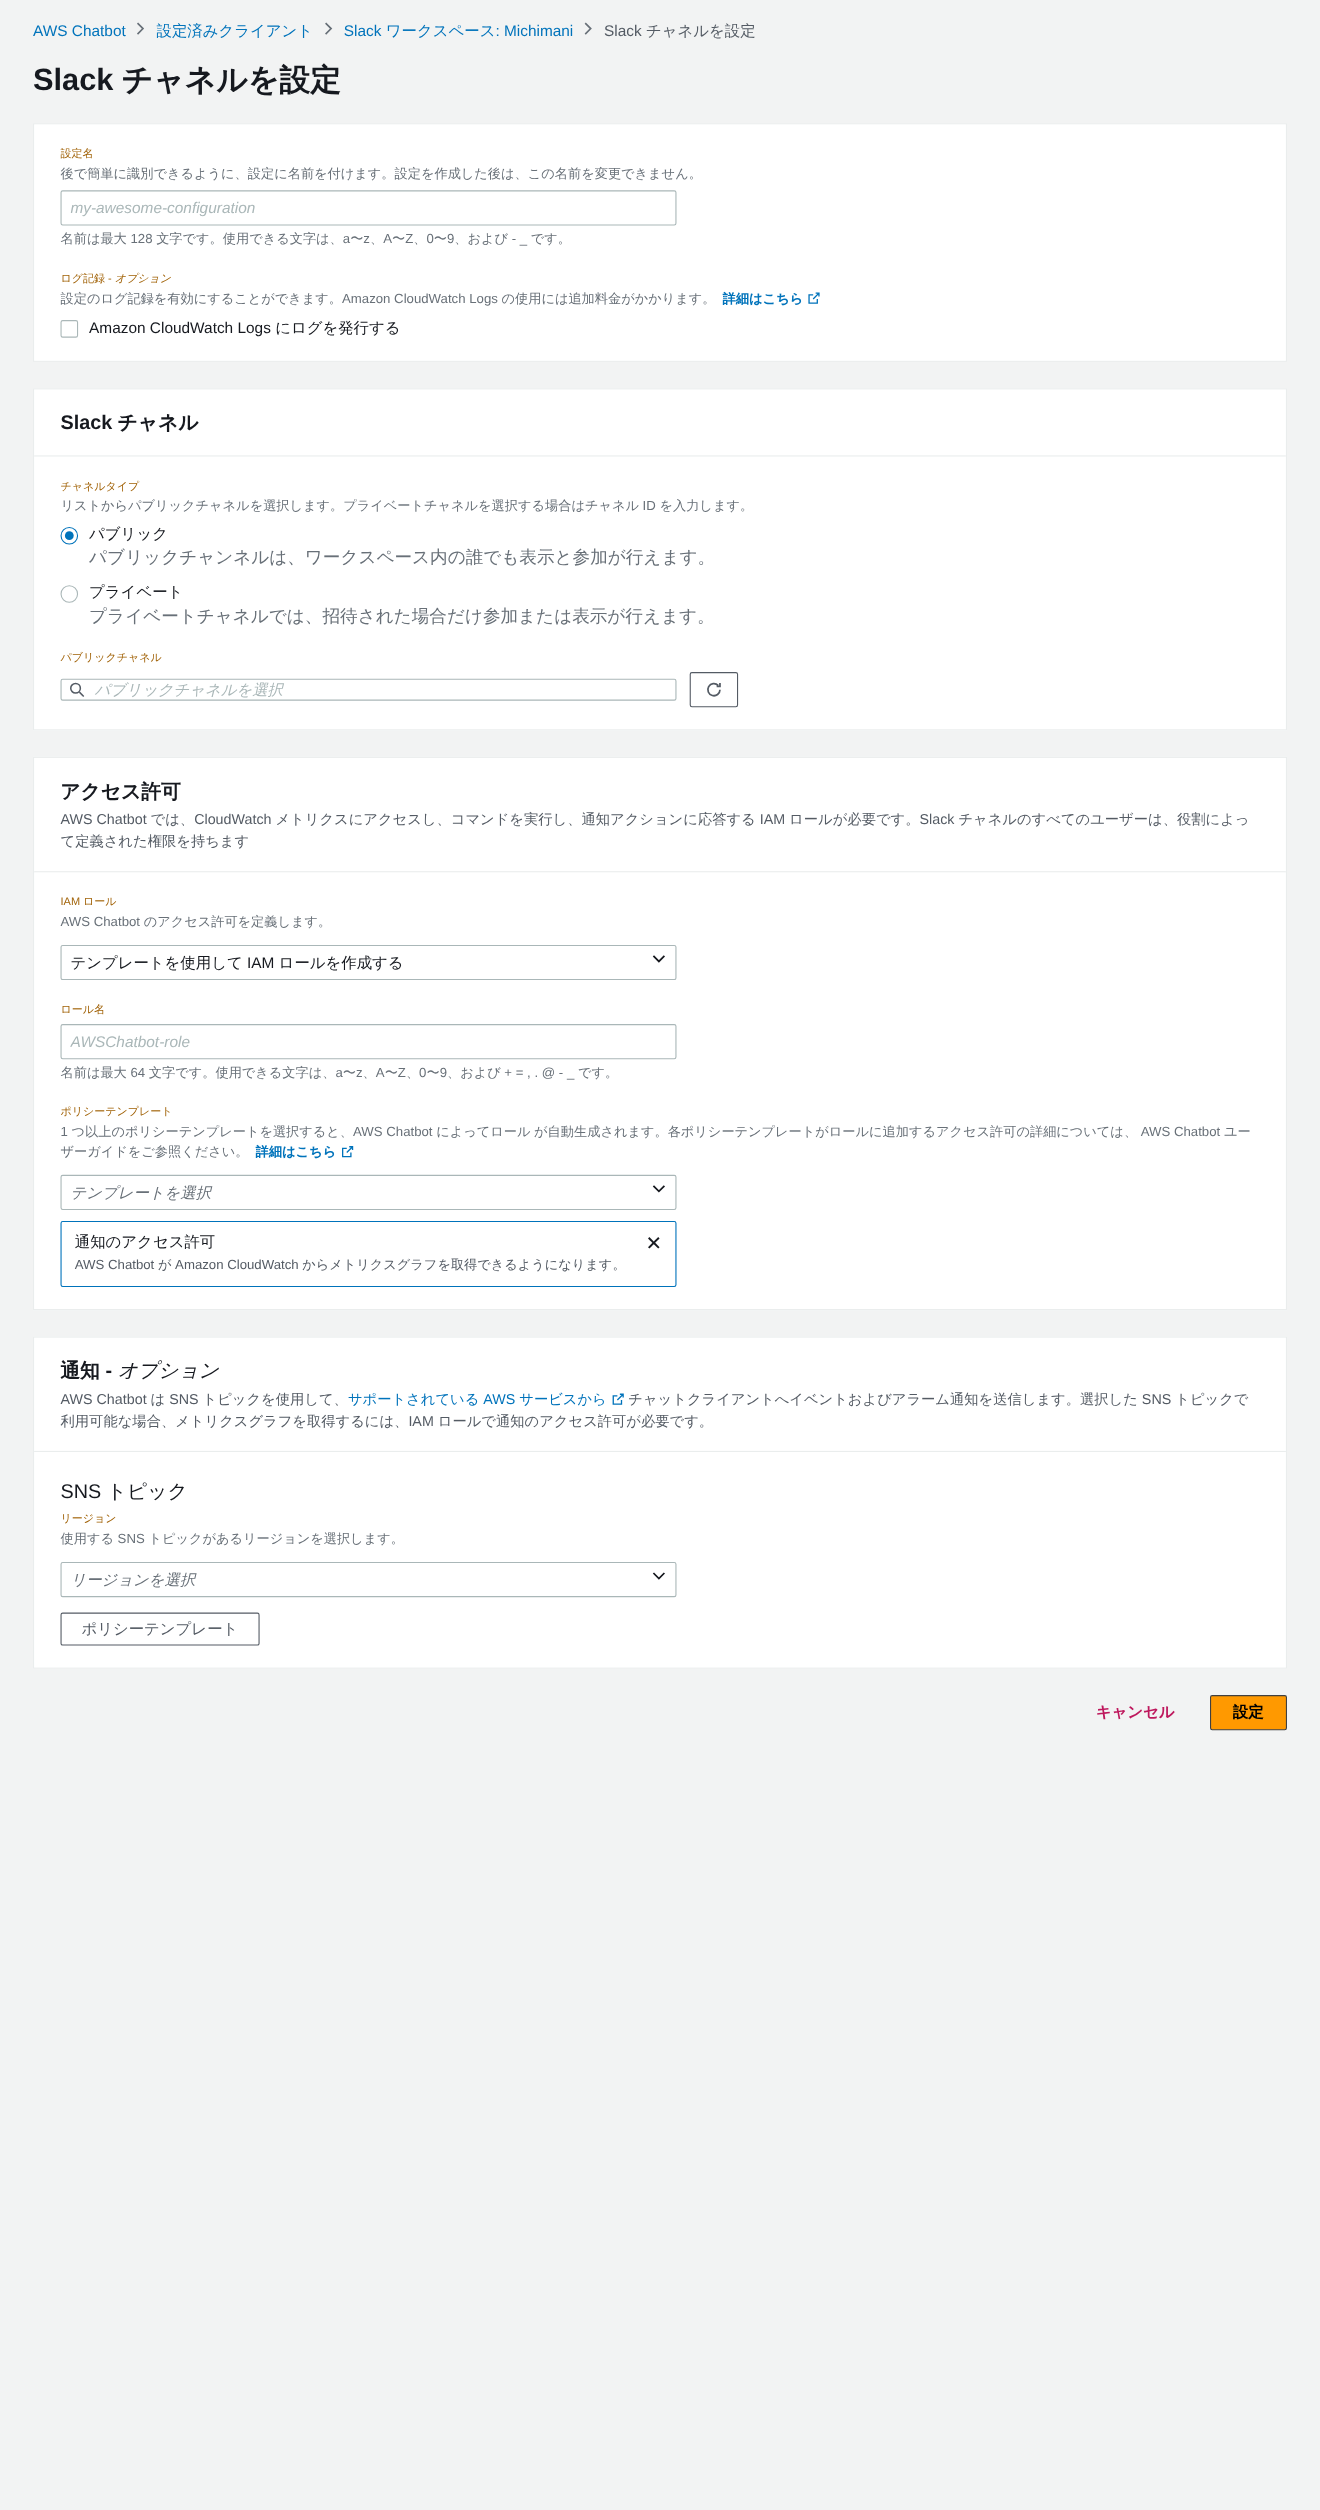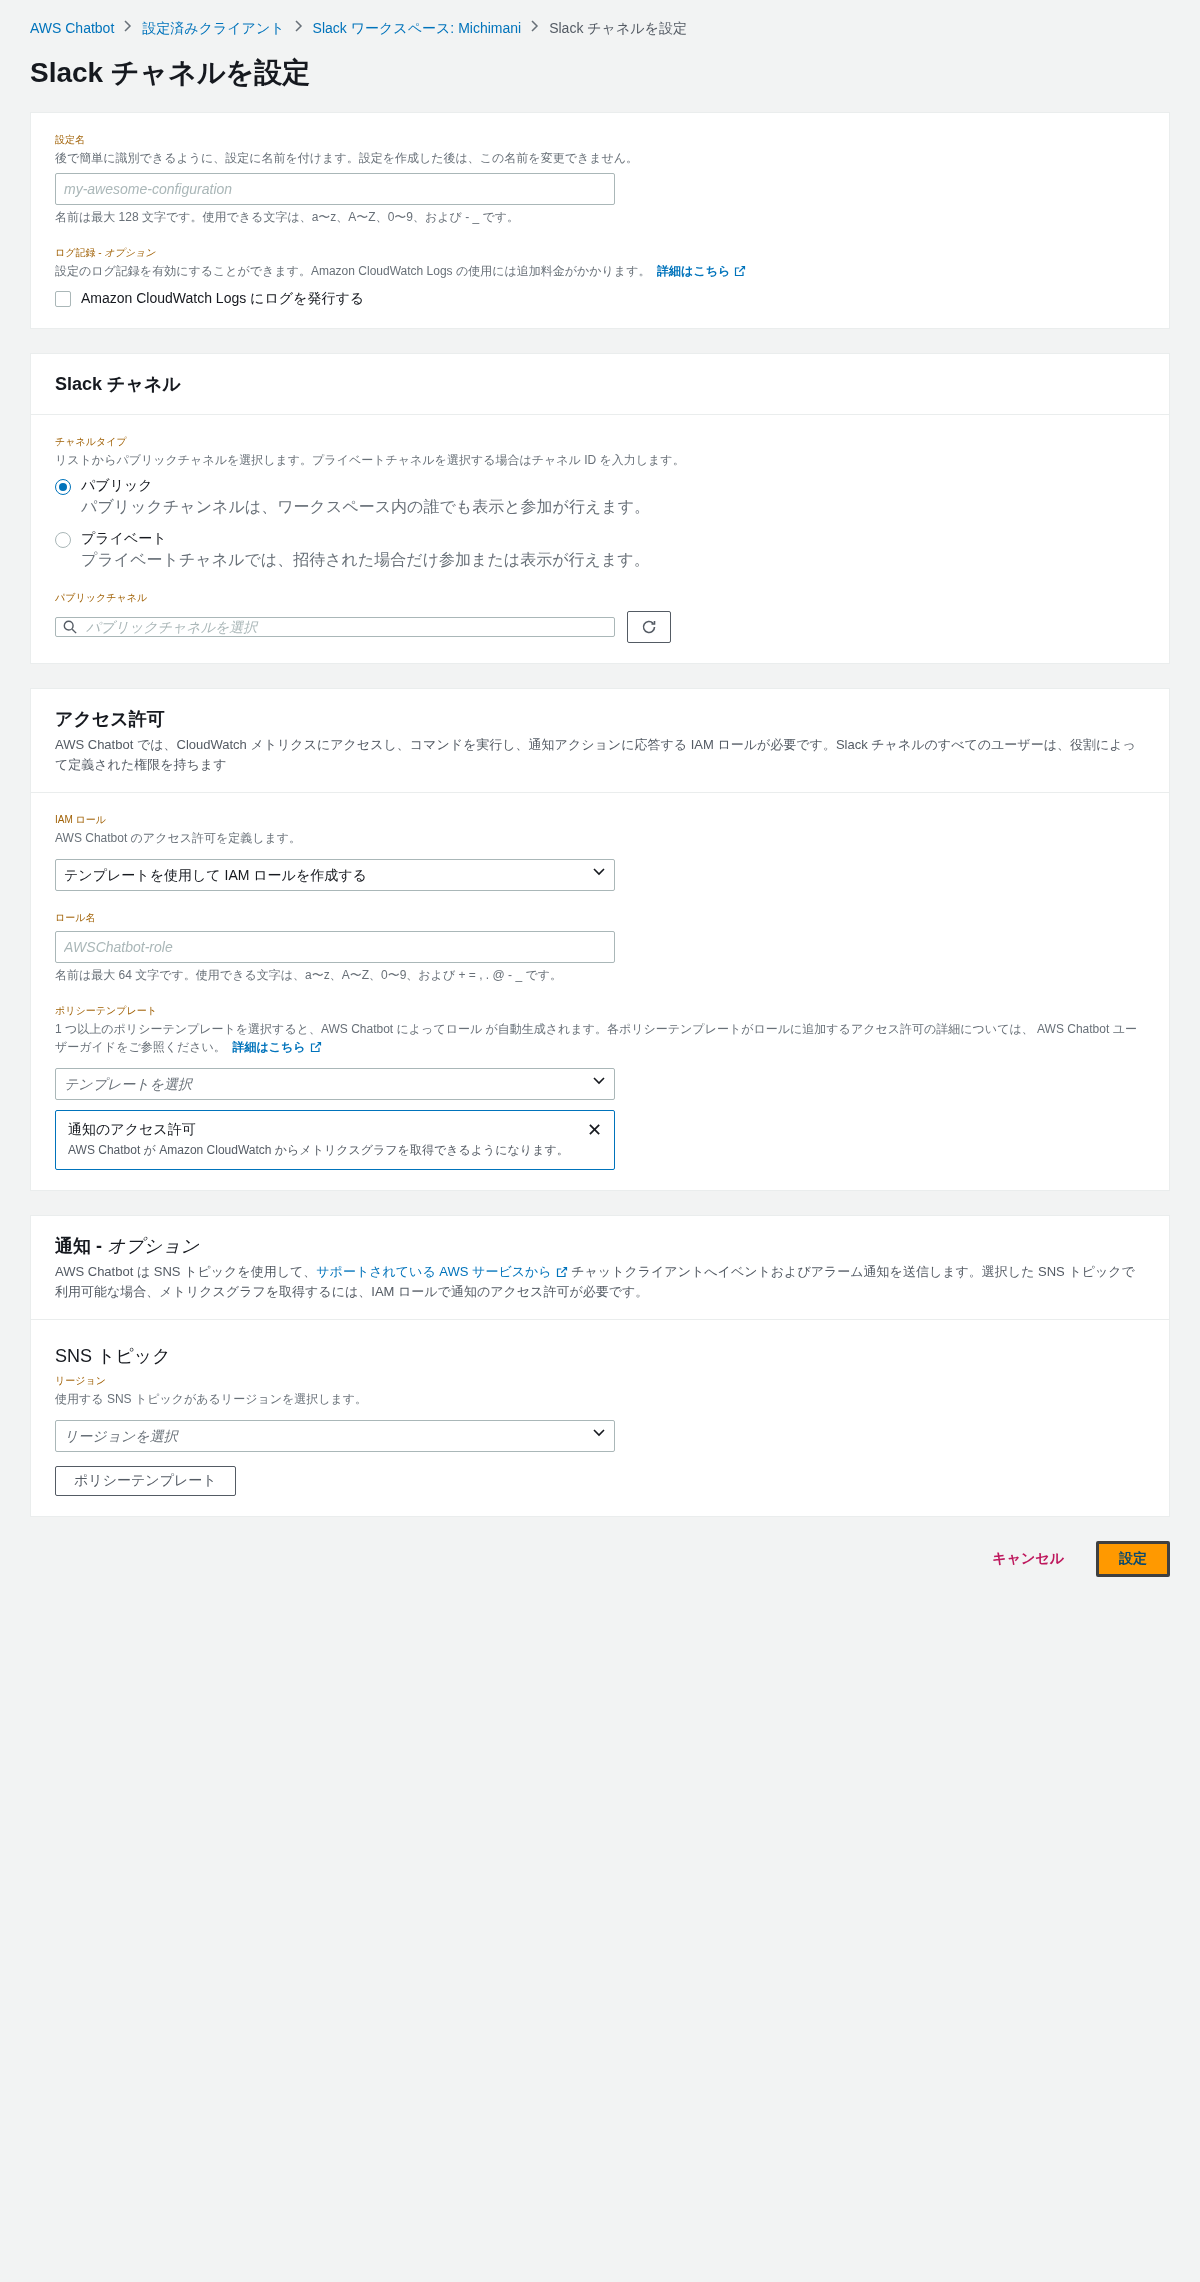--- a/index.html
+++ b/index.html
@@ -46,21 +46,21 @@
 .tag-box { max-width: 560px; border: 1px solid #0073bb; border-radius: 2px; padding: 10px 12px; margin-top: 10px; background: #fff; display: flex; align-items: flex-start; gap: 12px; }
 .tag-content { flex: 1; }
 .tag-title { font-size: 14px; color: #16191f; }
 .tag-desc { font-size: 12px; color: #545b64; margin-top: 2px; line-height: 1.5; }
 .tag-close { cursor: pointer; color: #16191f; font-size: 18px; line-height: 1; flex-shrink: 0; }
 .subsection-title { font-size: 18px; font-weight: 400; margin-top: 4px; margin-bottom: 2px; }
 .button-row { display: flex; justify-content: flex-end; gap: 12px; margin-top: 8px; }
 .btn { padding: 6px 20px; border-radius: 2px; font-size: 14px; font-weight: 700; cursor: pointer; font-family: inherit; }
 .btn-secondary { background: #fff; border: 1px solid #545b64; color: #545b64; margin-top: 14px; padding: 5px 18px; font-weight: 400; }
 .btn-cancel { background: transparent; border: none; color: #be185d; }
-.btn-primary { background: #ff9900; border: 3px solid #404040; color: #0c4a6e; }
+.btn-primary { background: #ff9900; border: 1px solid #404040; color: #000000; }
 svg { display: block; }
 </style>
 </head>
 <body>
 
 <nav class="breadcrumb">
   <a>AWS Chatbot</a>
   <span class="breadcrumb-sep">
     <svg width="8" height="12" viewBox="0 0 8 12">
         <path d="M1 1l5 5-5 5" stroke="#687078" stroke-width="1.5" fill="none"></path>

